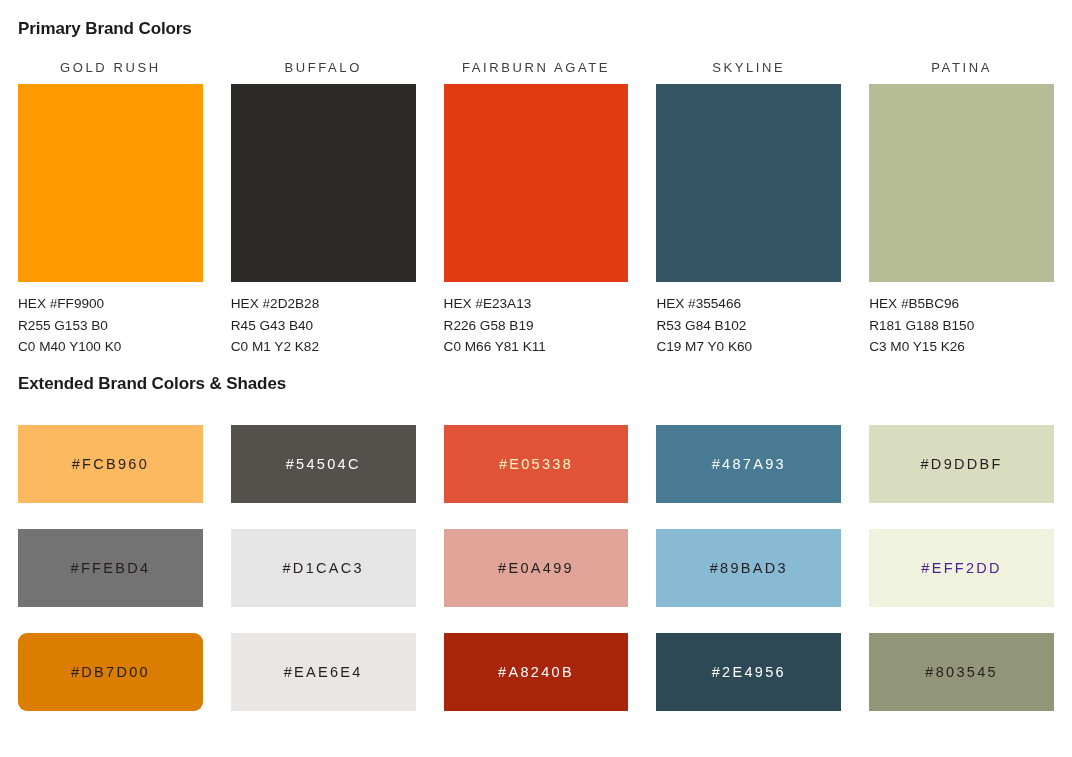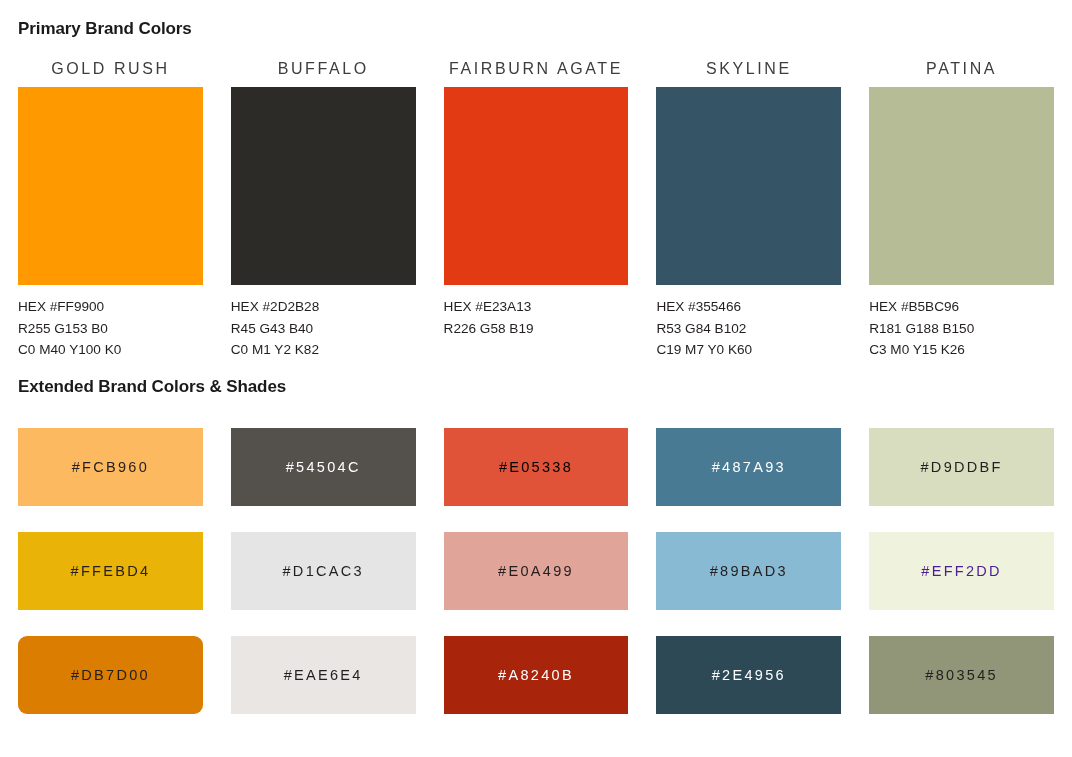--- a/index.html
+++ b/index.html
@@ -35,21 +35,21 @@
 
   
   .primary-grid {
     display: grid;
     grid-template-columns: repeat(5, 1fr);
     column-gap: 28px;
     margin-top: 21px;
   }
   .primary-cell { display: flex; flex-direction: column; }
   .swatch-name {
-    font-size: 16px;
+    font-size: 13px;
     letter-spacing: 2.6px;
     color: #3d3d3d;
     text-align: center;
     white-space: nowrap;
     margin-bottom: 9px;
   }
   .swatch-block {
     height: 198px;
     width: 100%;
   }
@@ -105,20 +105,21 @@
             <div class="spec-line">R45 G43 B40</div>
             <div class="spec-line">C0 M1 Y2 K82</div>
           </div>
         </div>
         <div class="primary-cell">
           <div class="swatch-name">FAIRBURN AGATE</div>
           <div class="swatch-block" style="background: rgb(226, 58, 19);"></div>
           <div class="spec-list">
             <div class="spec-line">HEX #E23A13</div>
             <div class="spec-line">R226 G58 B19</div>
+            <div class="spec-line">C0 M66 Y81 K11</div>
           </div>
         </div>
         <div class="primary-cell">
           <div class="swatch-name">SKYLINE</div>
           <div class="swatch-block" style="background: rgb(53, 84, 102);"></div>
           <div class="spec-list">
             <div class="spec-line">HEX #355466</div>
             <div class="spec-line">R53 G84 B102</div>
             <div class="spec-line">C19 M7 Y0 K60</div>
           </div>
@@ -138,30 +139,30 @@
   <section id="extended-section">
     <h2 class="section-heading">Extended Brand Colors &amp; Shades</h2>
 
     <div class="extended-grid">
         <div class="shade-chip" style="background: rgb(252, 185, 96); color: rgb(35, 31, 32);">
           <span>#FCB960</span>
         </div>
         <div class="shade-chip" style="background: rgb(84, 80, 76); color: rgb(255, 255, 255);">
           <span>#54504C</span>
         </div>
-        <div class="shade-chip" style="background: rgb(224, 83, 56); color: #000000;">
+        <div class="shade-chip" style="background: rgb(224, 83, 56); color: #fef9c3;">
           <span>#E05338</span>
         </div>
         <div class="shade-chip" style="background: rgb(72, 122, 147); color: rgb(255, 255, 255); justify-content: center;">
           <span>#487A93</span>
         </div>
         <div class="shade-chip" style="background: rgb(217, 221, 191); color: rgb(35, 31, 32);">
           <span>#D9DDBF</span>
         </div>
-        <div class="shade-chip" style="background: #eab308; color: rgb(35, 31, 32);">
+        <div class="shade-chip" style="background: #737373; color: rgb(35, 31, 32);">
           <span>#FFEBD4</span>
         </div>
         <div class="shade-chip" style="background: #e5e5e5; color: rgb(35, 31, 32);">
           <span>#D1CAC3</span>
         </div>
         <div class="shade-chip" style="background: rgb(224, 164, 153); color: rgb(35, 31, 32);">
           <span>#E0A499</span>
         </div>
         <div class="shade-chip" style="background: rgb(137, 186, 211); color: rgb(35, 31, 32);">
           <span>#89BAD3</span>

